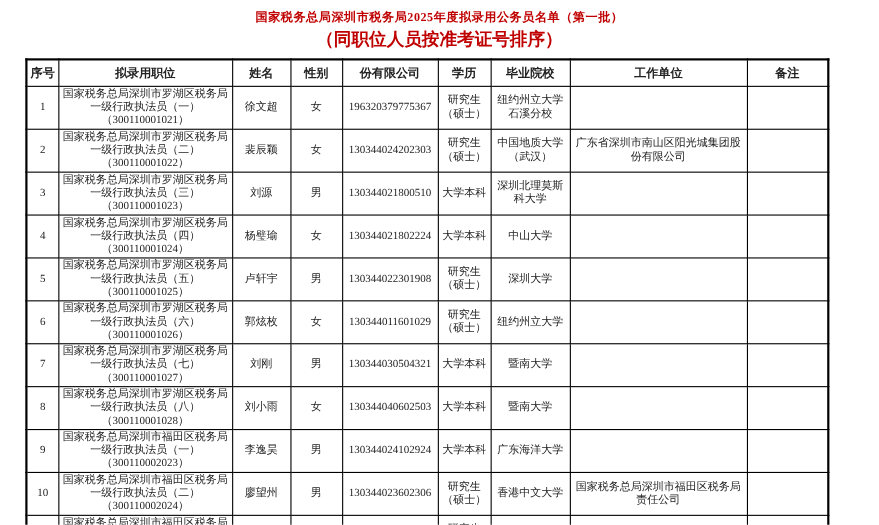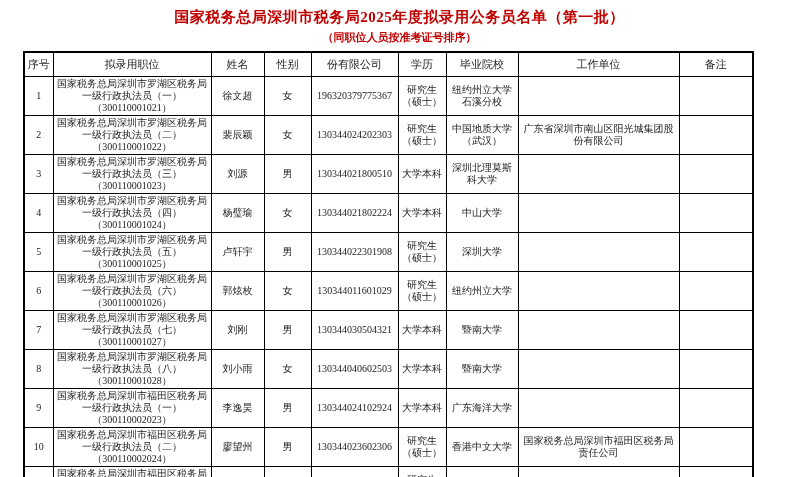--- a/index.html
+++ b/index.html
@@ -6,49 +6,49 @@
   html, body {
     margin: 0; padding: 0;
     width: 799px; height: 477px;
     overflow: hidden;
     background: #ffffff;
     font-family: "Liberation Serif", "DejaVu Serif", serif;
   }
   .title {
     text-align: center;
     font-weight: bold;
-    font-size: 15px;
+    font-size: 11px;
     margin-top: 8px;
     letter-spacing: 0.5px;
   }
   .subtitle {
     text-align: center;
     font-weight: bold;
-    font-size: 11px;
+    font-size: 16px;
     margin-top: 3px;
   }
   table.roster {
     border-collapse: collapse;
     table-layout: fixed;
     margin: 6px 0 0 23px;
     width: 729px;
     border: 2px solid #000;
   }
   .roster th, .roster td {
     border: 1px solid #000;
     text-align: center;
     vertical-align: middle;
     padding: 1px 2px;
     white-space: pre-line;
     color: #222222;
     overflow: hidden;
   }
   .roster th {
     font-size: 11px;
-    font-weight: normal;
+    font-weight: bold;
     height: 24px;
   }
   .roster td {
     font-size: 10px;
     line-height: 12px;
     height: 38px;
   }
   col.c-no      { width: 29px; }
   col.c-pos     { width: 158px; }
   col.c-name    { width: 53px; }

